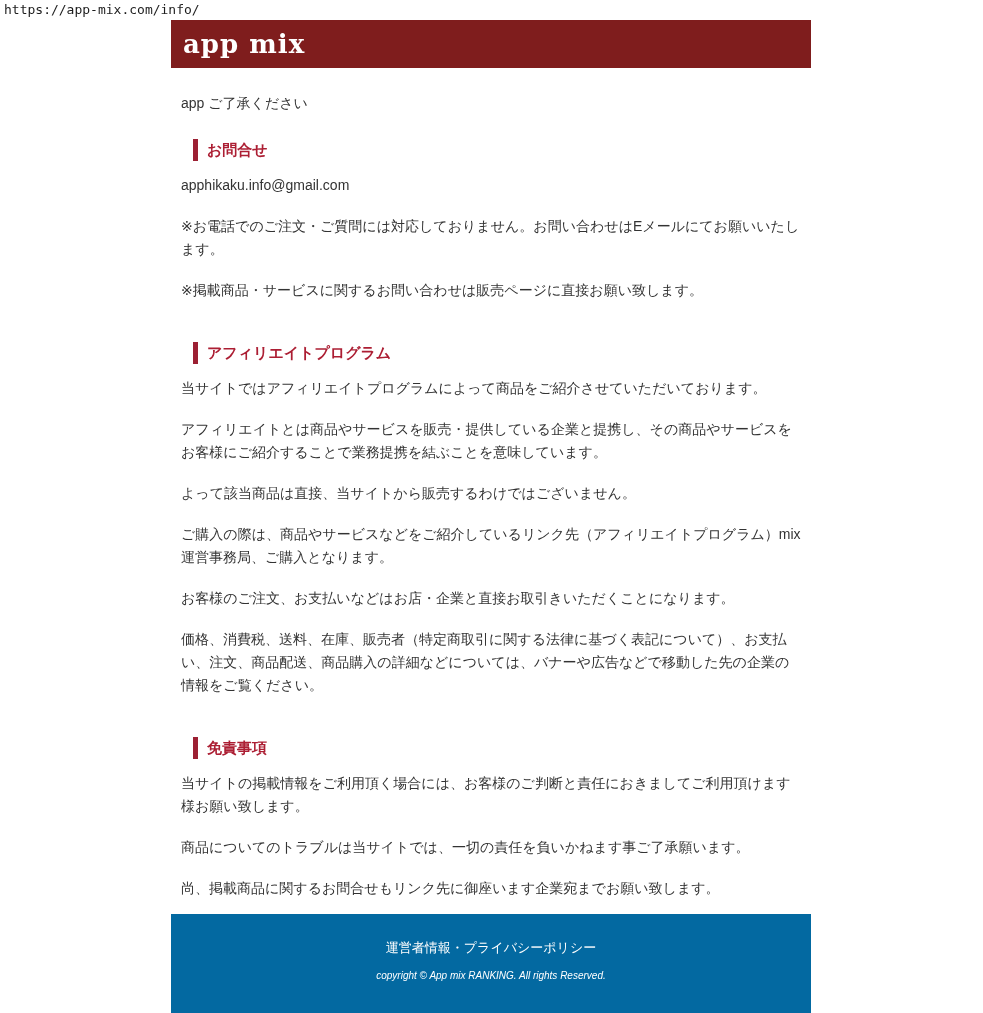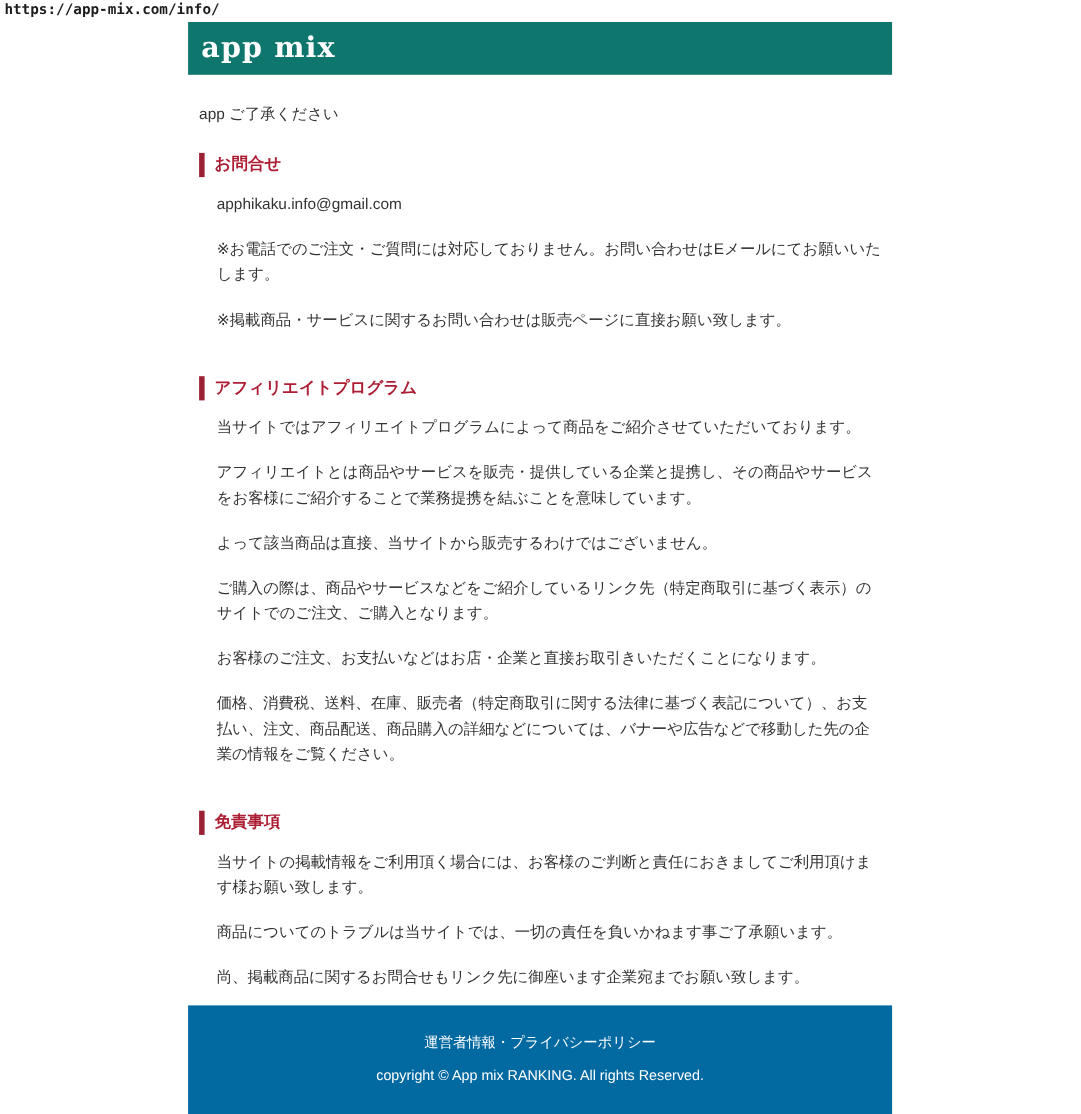--- a/index.html
+++ b/index.html
@@ -9,66 +9,65 @@
     background: #ffffff;
     overflow: hidden;
     position: relative;
     font-family: "Liberation Sans", "DejaVu Sans", sans-serif;
     color: #333333;
   }
   .url-text {
     position: absolute; top: 2px; left: 4px;
     font-size: 13px; color: #1c1c1c;
     font-family: "DejaVu Sans Mono", "Liberation Mono", monospace;
-    font-weight: bold;
   }
   .page {
     position: absolute; left: 171px; top: 20px; width: 640px;
   }
   .site-header {
-    height: 48px; background: #0f766e;
+    height: 48px; background: #7f1d1d;
     display: flex; align-items: center;
     padding: 0 12px;
   }
   .logo {
     font-family: "DejaVu Serif", "Liberation Serif", serif;
     font-weight: bold; font-size: 26px; color: #ffffff;
     letter-spacing: 1px;
   }
   .main {
     padding: 24px 10px 0 10px;
     font-size: 14px; line-height: 23px;
   }
   .operator { margin: 0 0 18px 0; }
   .section { margin-top: 40px; }
   .section.first { margin-top: 24px; }
   .section-heading {
-    margin: 0 0 13px 0;
+    margin: 0 0 13px 12px;
     font-size: 15px; line-height: 20px; font-weight: bold;
     color: #ac1e33;
     border-left: 5px solid #9c2033;
     padding: 1px 0 1px 9px;
   }
-  .section p { margin: 0 0 18px 16px; }
+  .section p { margin: 0 0 18px 0; }
   .footer {
     position: absolute; left: 171px; top: 914px;
     width: 640px; height: 124px;
     background: #0369a1; color: #ffffff;
     text-align: center;
     padding-top: 25px;
     font-size: 13px;
   }
   .footer-link {
     display: inline-block;
     color: #ffffff; text-decoration: none;
     cursor: pointer;
     margin-bottom: 13px;
     font-size: 13px;
   }
-  .copyright { font-size: 13px; }
+  .copyright { font-size: 10px; font-style: italic; }
 </style>
 </head>
 <body>
 
 <div class="url-text">https://app-mix.com/info/</div>
 
 <div class="page">
   <div class="site-header">
     <div class="logo">app mix</div>
   </div>
@@ -81,21 +80,21 @@
       <p>apphikaku.info@gmail.com</p>
       <p>※お電話でのご注文・ご質問には対応しておりません。お問い合わせはEメールにてお願いいたします。</p>
       <p>※掲載商品・サービスに関するお問い合わせは販売ページに直接お願い致します。</p>
     </div>
 
     <div class="section">
       <h2 class="section-heading">アフィリエイトプログラム</h2>
       <p>当サイトではアフィリエイトプログラムによって商品をご紹介させていただいております。</p>
       <p>アフィリエイトとは商品やサービスを販売・提供している企業と提携し、その商品やサービスをお客様にご紹介することで業務提携を結ぶことを意味しています。</p>
       <p>よって該当商品は直接、当サイトから販売するわけではございません。</p>
-      <p>ご購入の際は、商品やサービスなどをご紹介しているリンク先（特定商取引に基づく表示）のサイトでのご注文、ご購入となります。</p>
+      <p>ご購入の際は、商品やサービスなどをご紹介しているリンク先（アフィリエイトプログラム）mix運営事務局、ご購入となります。</p>
       <p>お客様のご注文、お支払いなどはお店・企業と直接お取引きいただくことになります。</p>
       <p>価格、消費税、送料、在庫、販売者（特定商取引に関する法律に基づく表記について）、お支払い、注文、商品配送、商品購入の詳細などについては、バナーや広告などで移動した先の企業の情報をご覧ください。</p>
     </div>
 
     <div class="section">
       <h2 class="section-heading">免責事項</h2>
       <p>当サイトの掲載情報をご利用頂く場合には、お客様のご判断と責任におきましてご利用頂けます様お願い致します。</p>
       <p>商品についてのトラブルは当サイトでは、一切の責任を負いかねます事ご了承願います。</p>
       <p>尚、掲載商品に関するお問合せもリンク先に御座います企業宛までお願い致します。</p>
       <p>当サイト管理者側ではお答え致しかねます事、ご了承ください。</p>

